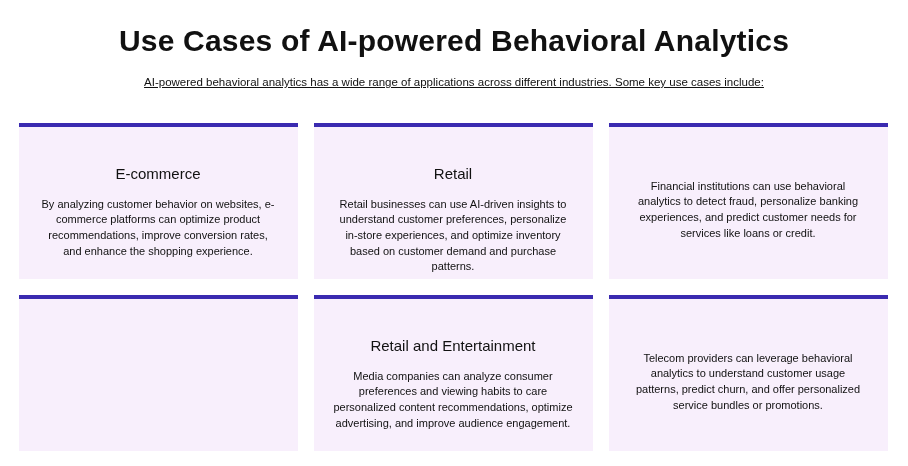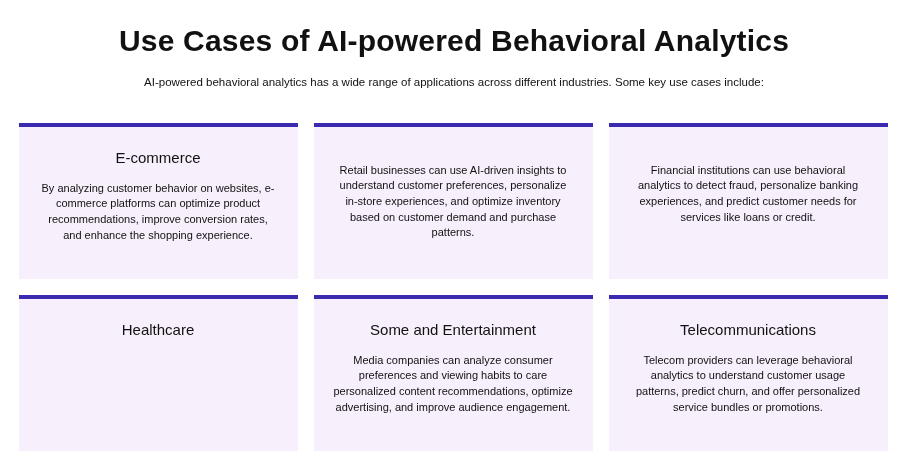--- a/index.html
+++ b/index.html
@@ -22,33 +22,34 @@
     margin-top: 24px;
     font-size: 30px;
     font-weight: 700;
     line-height: 1.1;
     letter-spacing: 0.2px;
   }
   .page-subtitle {
     margin-top: 19px;
     font-size: 11.5px;
     line-height: 1.2;
+    text-decoration: underline;
   }
   .cards-grid {
     margin: 33px 20px 0 19px;
     display: grid;
     grid-template-columns: repeat(3, 1fr);
     grid-auto-rows: 156px;
     column-gap: 16px;
     row-gap: 16px;
   }
   .card {
     background: var(--card-bg);
     border-top: 4px solid var(--accent);
-    padding: 22px 20px 0 19px;
+    padding: 38px 20px 0 19px;
   }
   .card-title {
     font-size: 15px;
     font-weight: 400;
     line-height: 1.2;
   }
   .card-body {
     margin-top: 14px;
     font-size: 11px;
     line-height: 15.6px;
@@ -61,29 +62,28 @@
   <h1 class="page-title">Use Cases of AI-powered Behavioral Analytics</h1>
   <p class="page-subtitle">AI-powered behavioral analytics has a wide range of applications across different industries. Some key use cases include:</p>
 </header>
 
 <main class="cards-grid">
   <article class="card">
     <h2 class="card-title">E-commerce</h2>
     <p class="card-body">By analyzing customer behavior on websites, e-commerce platforms can optimize product recommendations, improve conversion rates, and enhance the shopping experience.</p>
   </article>
   <article class="card">
+    <h2 class="card-title">Retail</h2>
     <p class="card-body">Retail businesses can use AI-driven insights to understand customer preferences, personalize in-store experiences, and optimize inventory based on customer demand and purchase patterns.</p>
   </article>
   <article class="card">
     <p class="card-body">Financial institutions can use behavioral analytics to detect fraud, personalize banking experiences, and predict customer needs for services like loans or credit.</p>
   </article>
   <article class="card">
-    <h2 class="card-title">Healthcare</h2>
   </article>
   <article class="card">
-    <h2 class="card-title">Some and Entertainment</h2>
+    <h2 class="card-title">Retail and Entertainment</h2>
     <p class="card-body">Media companies can analyze consumer preferences and viewing habits to care personalized content recommendations, optimize advertising, and improve audience engagement.</p>
   </article>
   <article class="card">
-    <h2 class="card-title">Telecommunications</h2>
     <p class="card-body">Telecom providers can leverage behavioral analytics to understand customer usage patterns, predict churn, and offer personalized service bundles or promotions.</p>
   </article>
 </main>
 
 </body></html>

